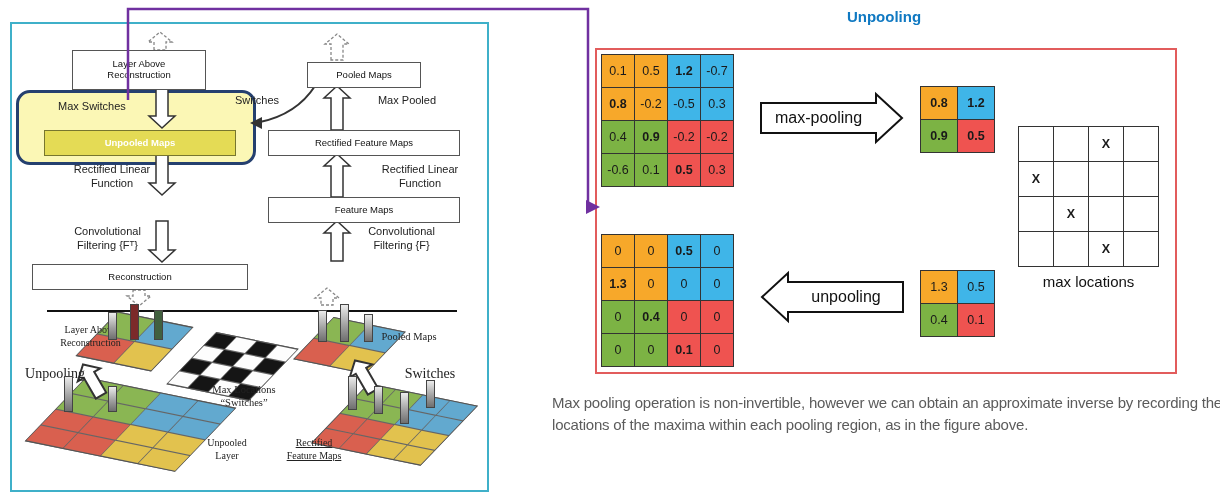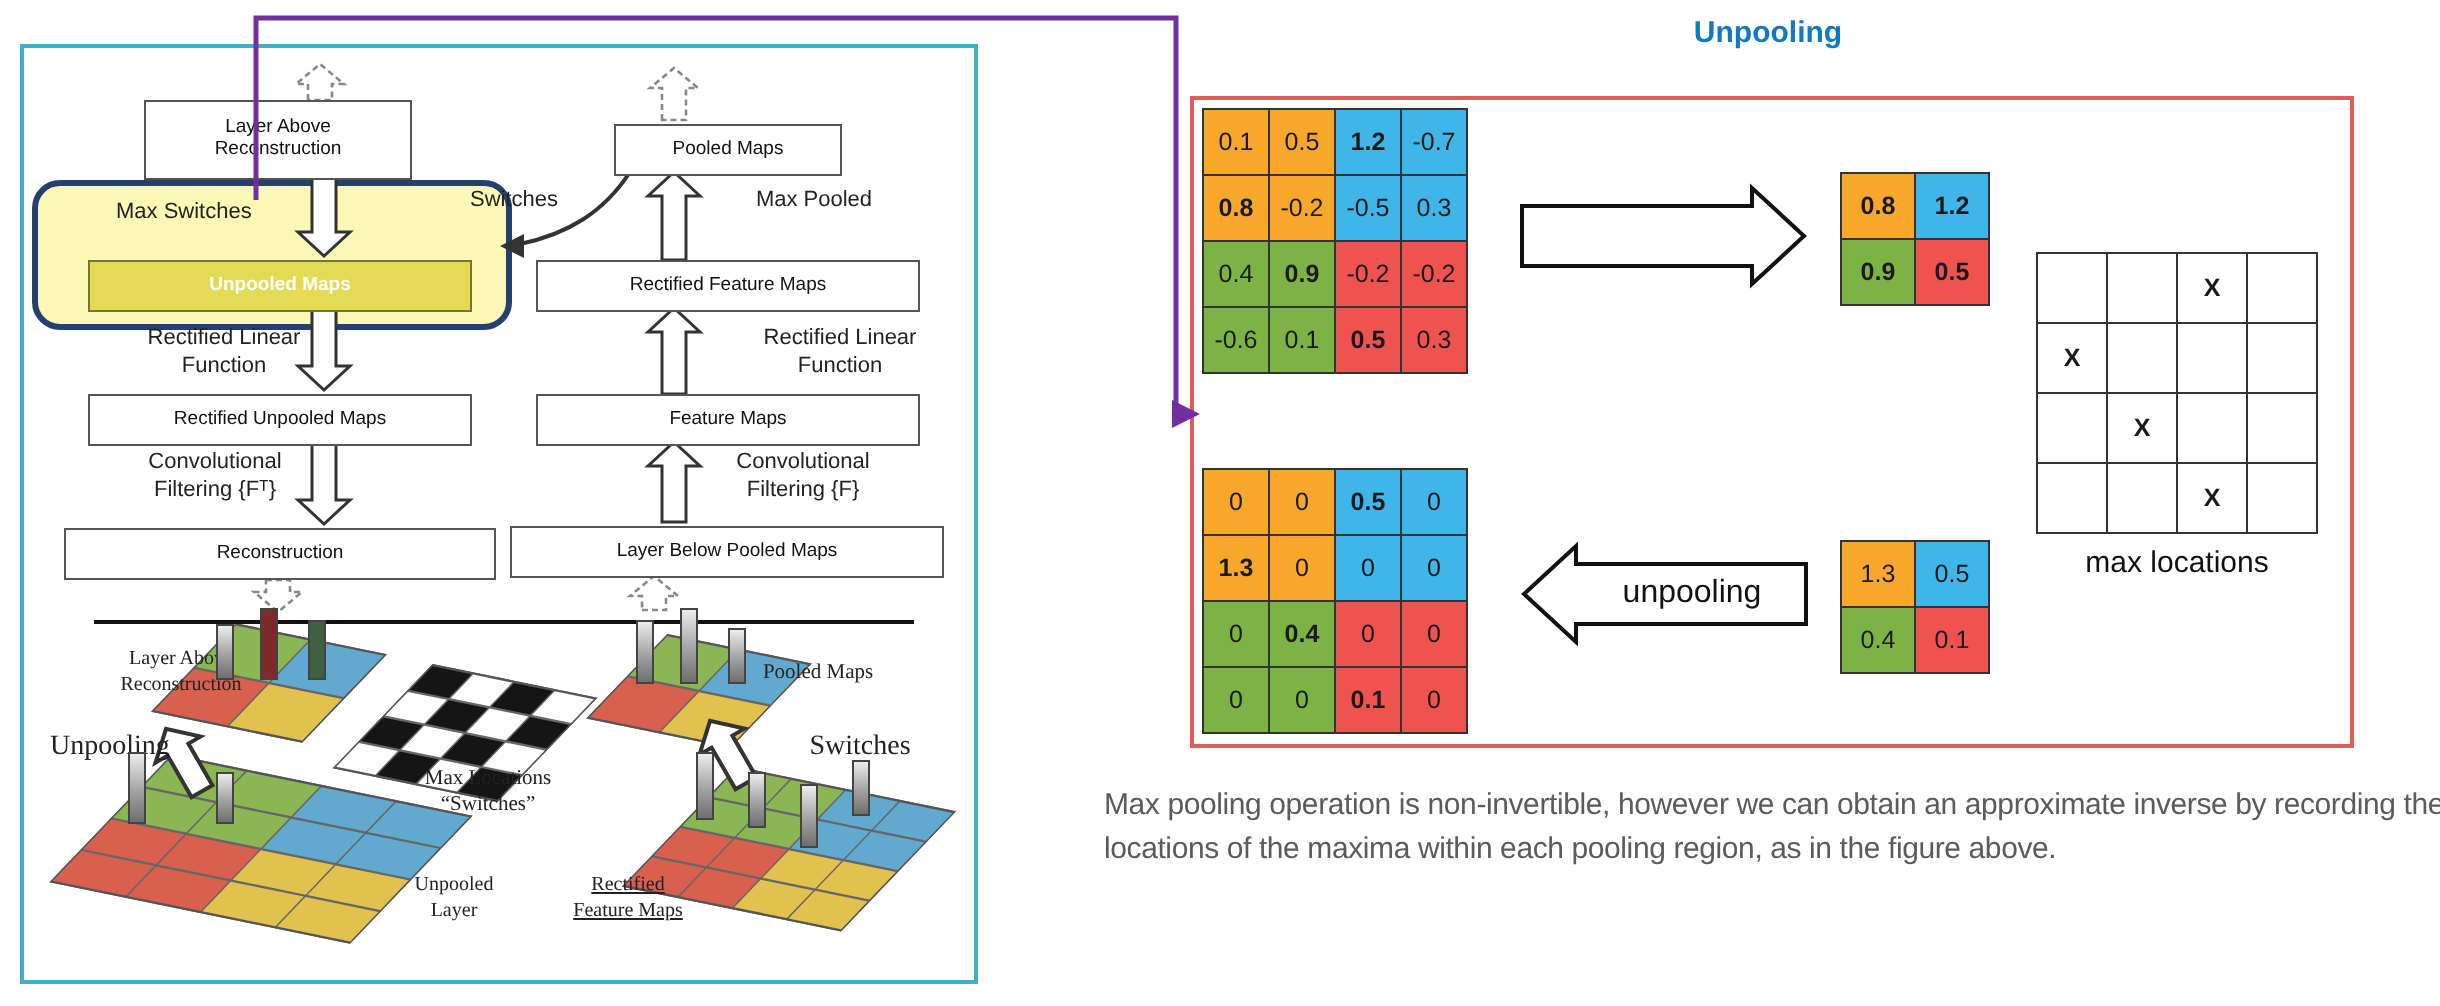--- a/index.html
+++ b/index.html
@@ -87,24 +87,22 @@
       <g transform="rotate(-30 352 352)">
         <polygon points="346,370 358,370 358,346 365,346 352,334 339,346 346,346" fill="#fff" stroke="#333" stroke-width="2"></polygon>
       </g>
     </svg>
 
     <div class="fbox" style="left:60px;top:26px;width:132px;height:38px;">Layer Above
 Reconstruction</div>
     <div class="fbox" style="left:295px;top:38px;width:112px;height:24px;">Pooled Maps</div>
     <div class="fbox unpooledbox" style="left:32px;top:106px;width:190px;height:24px;">Unpooled Maps</div>
     <div class="fbox" style="left:256px;top:106px;width:190px;height:24px;">Rectified Feature Maps</div>
-    <div class="fbox" style="left:32px;top:173px;width:190px;height:24px;">Rectified Unpooled Maps</div>
     <div class="fbox" style="left:256px;top:173px;width:190px;height:24px;">Feature Maps</div>
     <div class="fbox" style="left:20px;top:240px;width:214px;height:24px;">Reconstruction</div>
-    <div class="fbox" style="left:243px;top:239px;width:215px;height:24px;">Layer Below Pooled Maps</div>
 
     <div class="flabel" style="left:46px;top:76px;width:120px;text-align:left;">Max Switches</div>
     <div class="flabel" style="left:210px;top:70px;width:70px;">Switches</div>
     <div class="flabel" style="left:350px;top:70px;width:90px;">Max Pooled</div>
     <div class="flabel" style="left:30px;top:139px;width:140px;">Rectified Linear
 Function</div>
     <div class="flabel" style="left:338px;top:139px;width:140px;">Rectified Linear
 Function</div>
     <div class="flabel" style="left:28px;top:201px;width:135px;">Convolutional
 Filtering {Fᵀ}</div>
@@ -273,20 +271,21 @@
       <div class="mcell" style="background: rgb(63, 181, 232);">0.5</div>
       <div class="mcell" style="background: rgb(124, 179, 68);">0.4</div>
       <div class="mcell" style="background: rgb(239, 83, 80);">0.1</div>
     </div>
 
   <div class="mloclabel">max locations</div>
 
   <svg class="abs" style="left:758px;top:90px;" width="150" height="56">
     <polygon points="3,13 118,13 118,4 144,28 118,52 118,43 3,43" fill="#fff" stroke="#111" stroke-width="2"></polygon>
   </svg>
+  <div class="arrowlabel" style="left:761px;top:103px;width:115px;height:30px;">max-pooling</div>
 
   <svg class="abs" style="left:754px;top:269px;" width="152" height="56">
     <polygon points="149,13 34,13 34,4 8,28 34,52 34,43 149,43" fill="#fff" stroke="#111" stroke-width="2"></polygon>
   </svg>
   <div class="arrowlabel" style="left:790px;top:282px;width:112px;height:30px;">unpooling</div>
 
   <div class="figcaption">Max pooling operation is non-invertible, however we can obtain an approximate inverse by recording the locations of the maxima within each pooling region, as in the figure above.</div>
 
   <svg class="overlay" width="1220" height="503">
     <polyline points="128,100 128,9 588,9 588,206" fill="none" stroke="#7030A0" stroke-width="2.5"></polyline>

